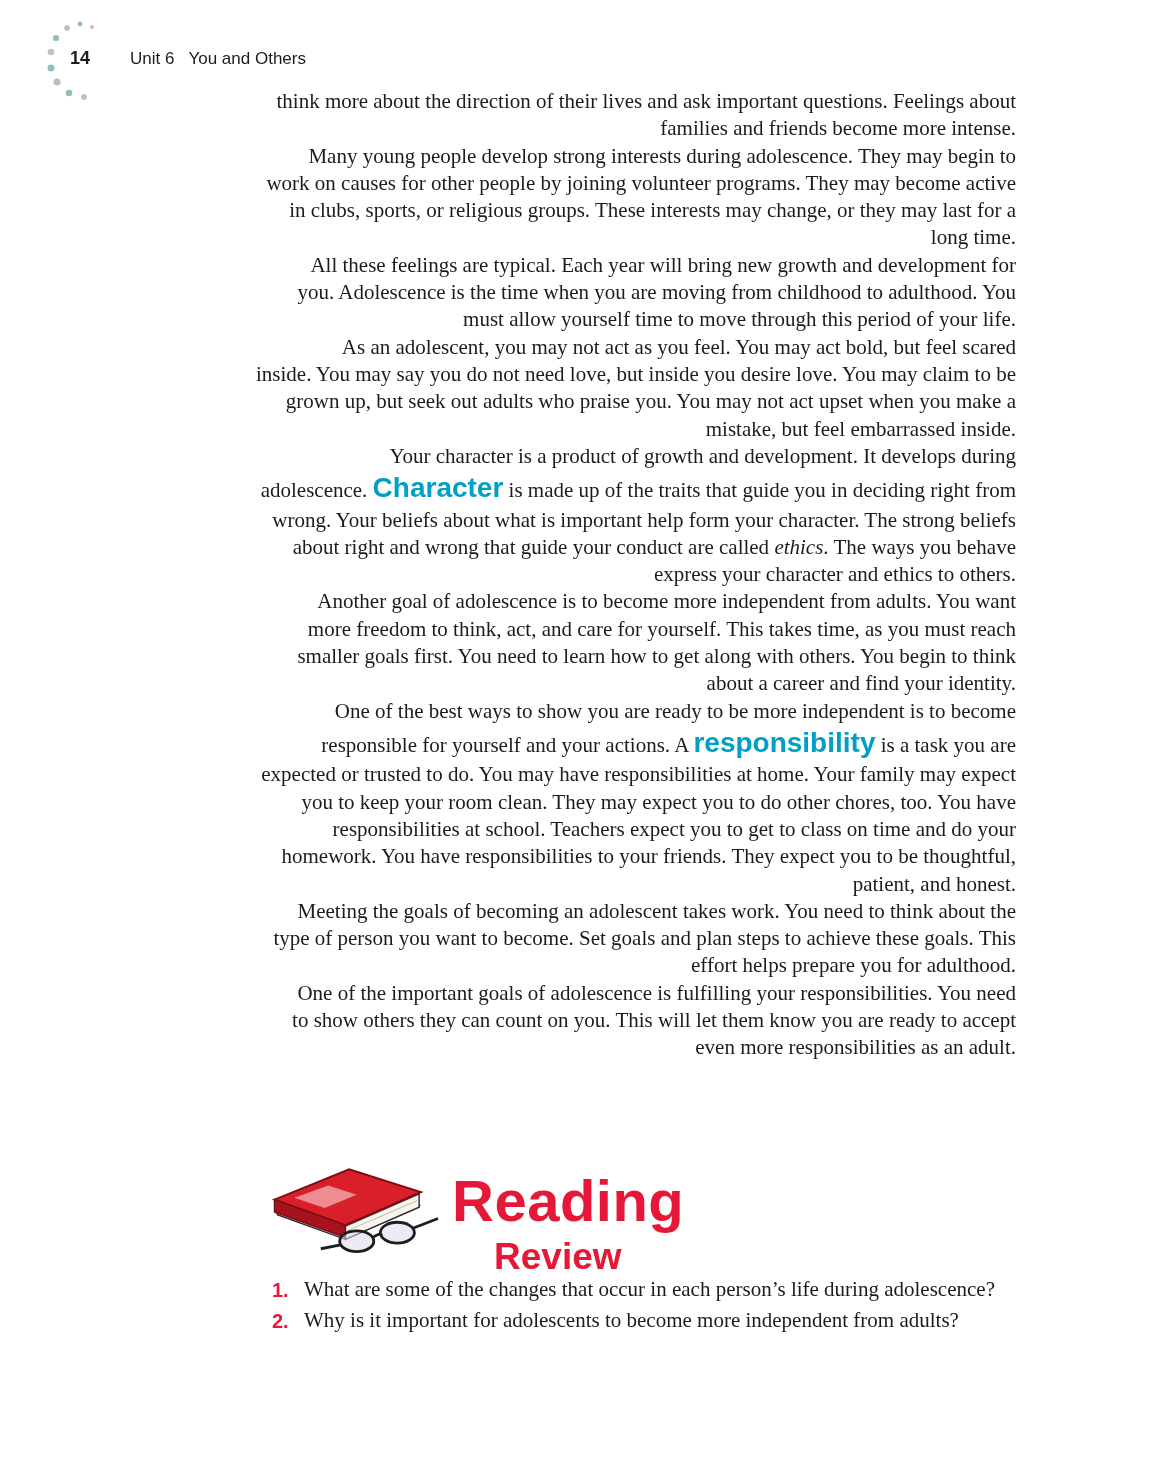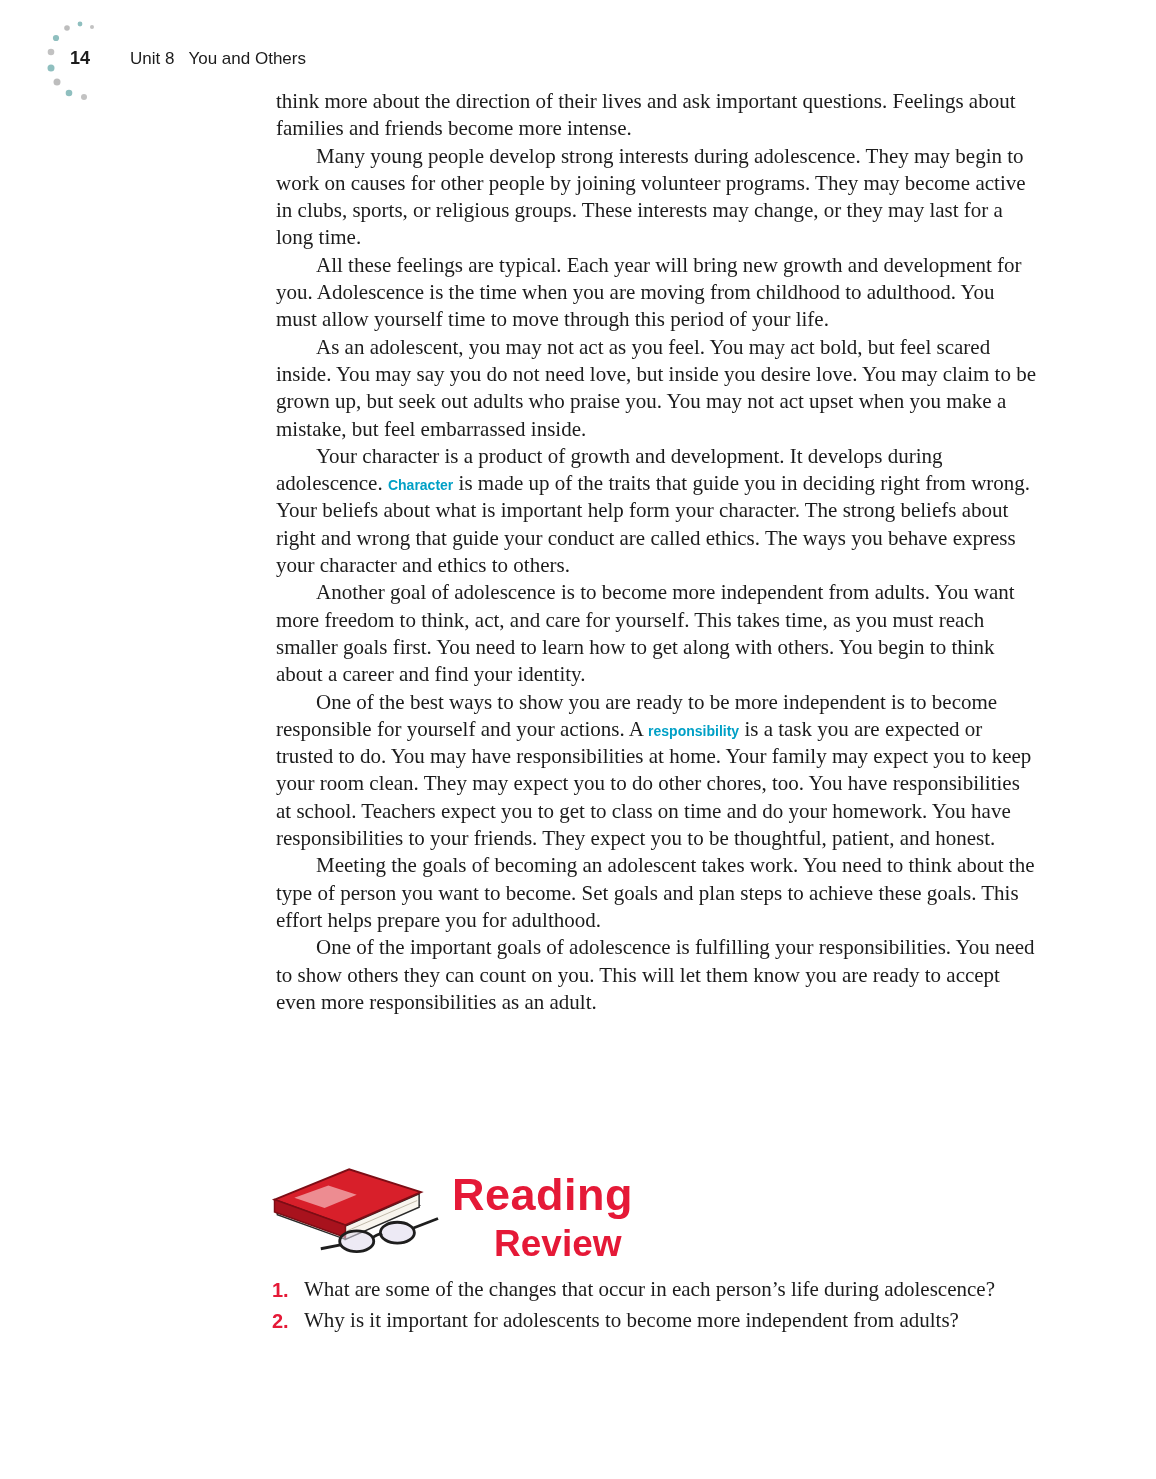--- a/index.html
+++ b/index.html
@@ -33,55 +33,55 @@
     position: absolute;
     top: 14px;
     left: 42px;
     width: 82px;
     height: 92px;
   }
 
   
   .body-text {
     position: absolute;
-    left: 276px;
+    left: 252px;
     top: 88px;
     width: 764px;
     font-size: 21px;
     line-height: 1.3;
-    text-align: left;
+    text-align: right;
   }
   .body-text p { margin: 0; text-indent: 40px; }
   .body-text p.no-indent { text-indent: 0; }
   .kw {
     font-family: "Liberation Sans", sans-serif;
     font-weight: bold;
-    font-size: 14px;
+    font-size: 28px;
     color: var(--kw-color, #00a0c6);
   }
-  .italic { }
+  .italic { font-style: italic; }
 
   
   .reading-review {
     position: absolute;
     left: 262px;
     top: 1158px;
     display: flex;
     align-items: flex-start;
     gap: 10px;
   }
   .rr-icon { width: 180px; height: 104px; }
   .rr-titles {
     font-family: "Liberation Sans", sans-serif;
     font-weight: bold;
     color: var(--accent-red, #e51937);
     line-height: 1.0;
     margin-top: 14px;
   }
-  .rr-line1 { font-size: 45px; letter-spacing: 0.5px; }
+  .rr-line1 { font-size: 58px; letter-spacing: 0.5px; }
   .rr-line2 { font-size: 37px; margin-left: 42px; margin-top: 8px; }
 
   
   .questions {
     position: absolute;
     left: 272px;
     top: 1276px;
     width: 752px;
     font-size: 21px;
     line-height: 1.3;
@@ -110,21 +110,21 @@
     <circle cx="14" cy="24" r="3.1" fill="#8fbfbf"></circle>
     <circle cx="9" cy="38" r="3.3" fill="#c2c2c2"></circle>
     <circle cx="9" cy="54" r="3.5" fill="#8fbfbf"></circle>
     <circle cx="15" cy="68" r="3.5" fill="#bdbdbd"></circle>
     <circle cx="27" cy="79" r="3.3" fill="#8fbfbf"></circle>
     <circle cx="42" cy="83" r="3.0" fill="#c2c2c2"></circle>
   </svg>
 
   <div class="header">
     <span class="page-num">14</span>
-    <span class="unit-label">Unit 8</span>
+    <span class="unit-label">Unit 6</span>
     <span class="unit-title">You and Others</span>
   </div>
 
   <div class="body-text">
       <p class="no-indent"><span>think more about the direction of their lives and ask important questions. Feelings about families and friends become more intense.</span></p>
       <p><span>Many young people develop strong interests during adolescence. They may begin to work on causes for other people by joining volunteer programs. They may become active in clubs, sports, or religious groups. These interests may change, or they may last for a long time.</span></p>
       <p><span>All these feelings are typical. Each year will bring new growth and development for you. Adolescence is the time when you are moving from childhood to adulthood. You must allow yourself time to move through this period of your life.</span></p>
       <p><span>As an adolescent, you may not act as you feel. You may act bold, but feel scared inside. You may say you do not need love, but inside you desire love. You may claim to be grown up, but seek out adults who praise you. You may not act upset when you make a mistake, but feel embarrassed inside.</span></p>
       <p><span>Your character is a product of growth and development. It develops during adolescence. </span><span class="kw">Character</span><span> is made up of the traits that guide you in deciding right from wrong. Your beliefs about what is important help form your character. The strong beliefs about right and wrong that guide your conduct are called </span><span class="italic">ethics</span><span>. The ways you behave express your character and ethics to others.</span></p>
       <p><span>Another goal of adolescence is to become more independent from adults. You want more freedom to think, act, and care for yourself. This takes time, as you must reach smaller goals first. You need to learn how to get along with others. You begin to think about a career and find your identity.</span></p>

